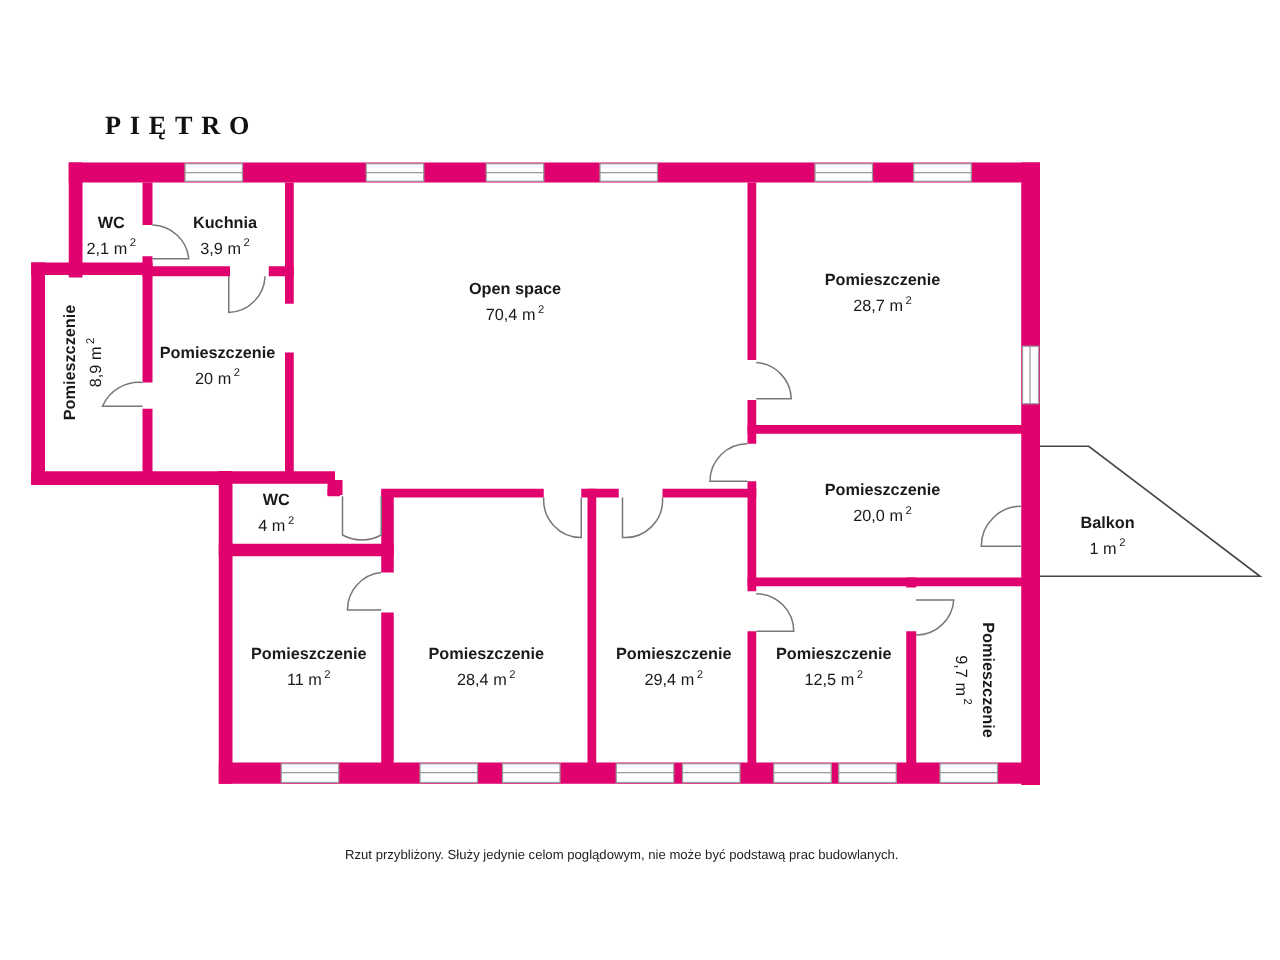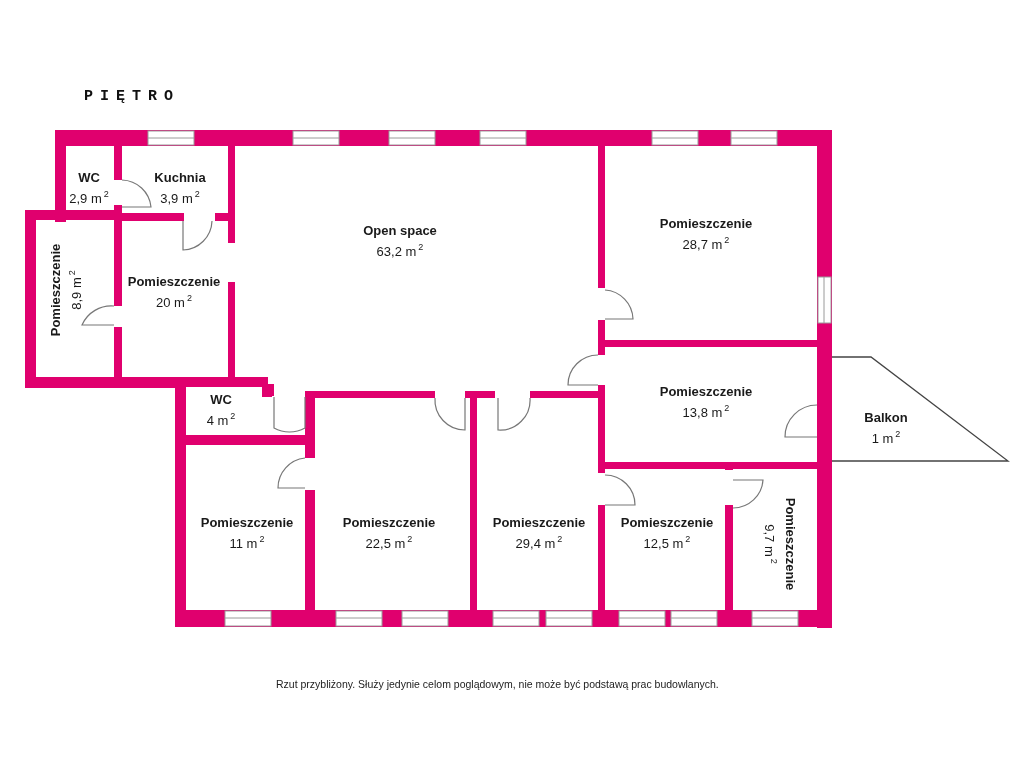--- a/index.html
+++ b/index.html
@@ -1,20 +1,20 @@
 <!DOCTYPE html>
 <html><head>
 <meta charset="utf-8">
 <style>
   html, body { margin: 0; padding: 0; background: #ffffff; }
   body { width: 1024px; height: 768px; position: relative; overflow: hidden;
          font-family: "Liberation Sans", "DejaVu Sans", sans-serif; }
   #plan { position: absolute; left: 0; top: 0; }
-  .title { position: absolute; left: 84px; top: 88px; font-size: 15px; font-weight: bold;
-           letter-spacing: 7px; color: #111; font-family: Liberation Mono, monospace; text-align: center; }
+  .title { position: absolute; left: 84px; top: 88px; font-size: 21px; font-weight: bold;
+           letter-spacing: 7px; color: #111; font-family: Liberation Serif, serif; text-align: center; }
   .label { position: absolute; text-align: center; color: #1a1a1a; transform: translate(-50%, -50%);
            white-space: nowrap; line-height: 17px; }
   .label .name { font-weight: bold; font-size: 13px; display: block; }
   .label .area { font-size: 13px; display: block; }
   .label sup { font-size: 9px; vertical-align: 6px; margin-left: 2px; }
   .rot-ccw { transform: translate(-50%, -50%) rotate(-90deg); }
   .rot-cw  { transform: translate(-50%, -50%) rotate(90deg); }
   .disclaimer { position: absolute; left: 236px; top: 678px; font-size: 10.5px; color: #222; padding-left: 40px; }
 </style>
 </head>
@@ -125,61 +125,61 @@
     <path d="M605 475 A30 30 0 0 1 635 505 L605 505"></path>
     <path d="M733 480 L763 480 A30 30 0 0 1 733 508"></path>
     <path d="M817 405 A32 32 0 0 0 785 437 L817 437"></path>
   </g>
 
   <polyline points="832,357 871,357 1008,461 832,461" fill="none" stroke="#444" stroke-width="1.3"></polyline>
 </svg>
 
 <div class="label" style="left:89px;top:188px">
   <span class="name">WC</span>
-  <span class="area"><span>2,9 m</span><sup>2</sup></span>
+  <span class="area"><span>2,1 m</span><sup>2</sup></span>
 </div>
 <div class="label" style="left:180px;top:188px">
   <span class="name">Kuchnia</span>
   <span class="area"><span>3,9 m</span><sup>2</sup></span>
 </div>
-<div class="label" style="left:400px;top:241px">
+<div class="label" style="left:412px;top:241px">
   <span class="name">Open space</span>
-  <span class="area"><span>63,2 m</span><sup>2</sup></span>
+  <span class="area"><span>70,4 m</span><sup>2</sup></span>
 </div>
 <div class="label" style="left:706px;top:234px">
   <span class="name">Pomieszczenie</span>
   <span class="area"><span>28,7 m</span><sup>2</sup></span>
 </div>
 <div class="label rot-ccw" style="left:66px;top:290px">
   <span class="name">Pomieszczenie</span>
   <span class="area"><span>8,9 m</span><sup>2</sup></span>
 </div>
 <div class="label" style="left:174px;top:292px">
   <span class="name">Pomieszczenie</span>
   <span class="area"><span>20 m</span><sup>2</sup></span>
 </div>
 <div class="label" style="left:706px;top:402px">
   <span class="name">Pomieszczenie</span>
-  <span class="area"><span>13,8 m</span><sup>2</sup></span>
+  <span class="area"><span>20,0 m</span><sup>2</sup></span>
 </div>
 <div class="label" style="left:886px;top:428px">
   <span class="name">Balkon</span>
   <span class="area"><span>1 m</span><sup>2</sup></span>
 </div>
 <div class="label" style="left:221px;top:410px">
   <span class="name">WC</span>
   <span class="area"><span>4 m</span><sup>2</sup></span>
 </div>
 <div class="label" style="left:247px;top:533px">
   <span class="name">Pomieszczenie</span>
   <span class="area"><span>11 m</span><sup>2</sup></span>
 </div>
 <div class="label" style="left:389px;top:533px">
   <span class="name">Pomieszczenie</span>
-  <span class="area"><span>22,5 m</span><sup>2</sup></span>
+  <span class="area"><span>28,4 m</span><sup>2</sup></span>
 </div>
 <div class="label" style="left:539px;top:533px">
   <span class="name">Pomieszczenie</span>
   <span class="area"><span>29,4 m</span><sup>2</sup></span>
 </div>
 <div class="label" style="left:667px;top:533px">
   <span class="name">Pomieszczenie</span>
   <span class="area"><span>12,5 m</span><sup>2</sup></span>
 </div>
 <div class="label rot-cw" style="left:780px;top:544px">

